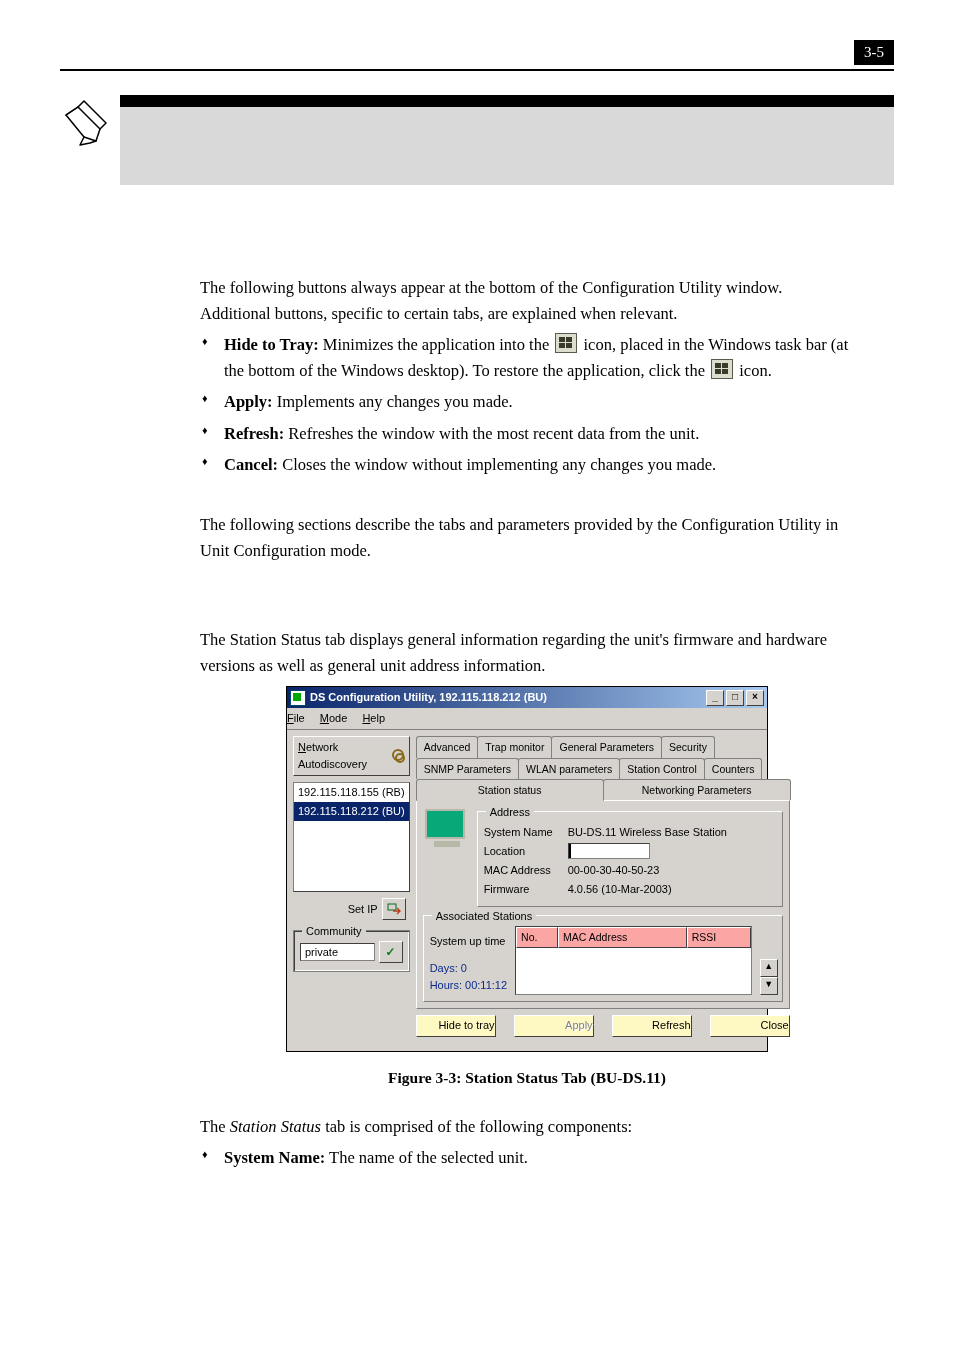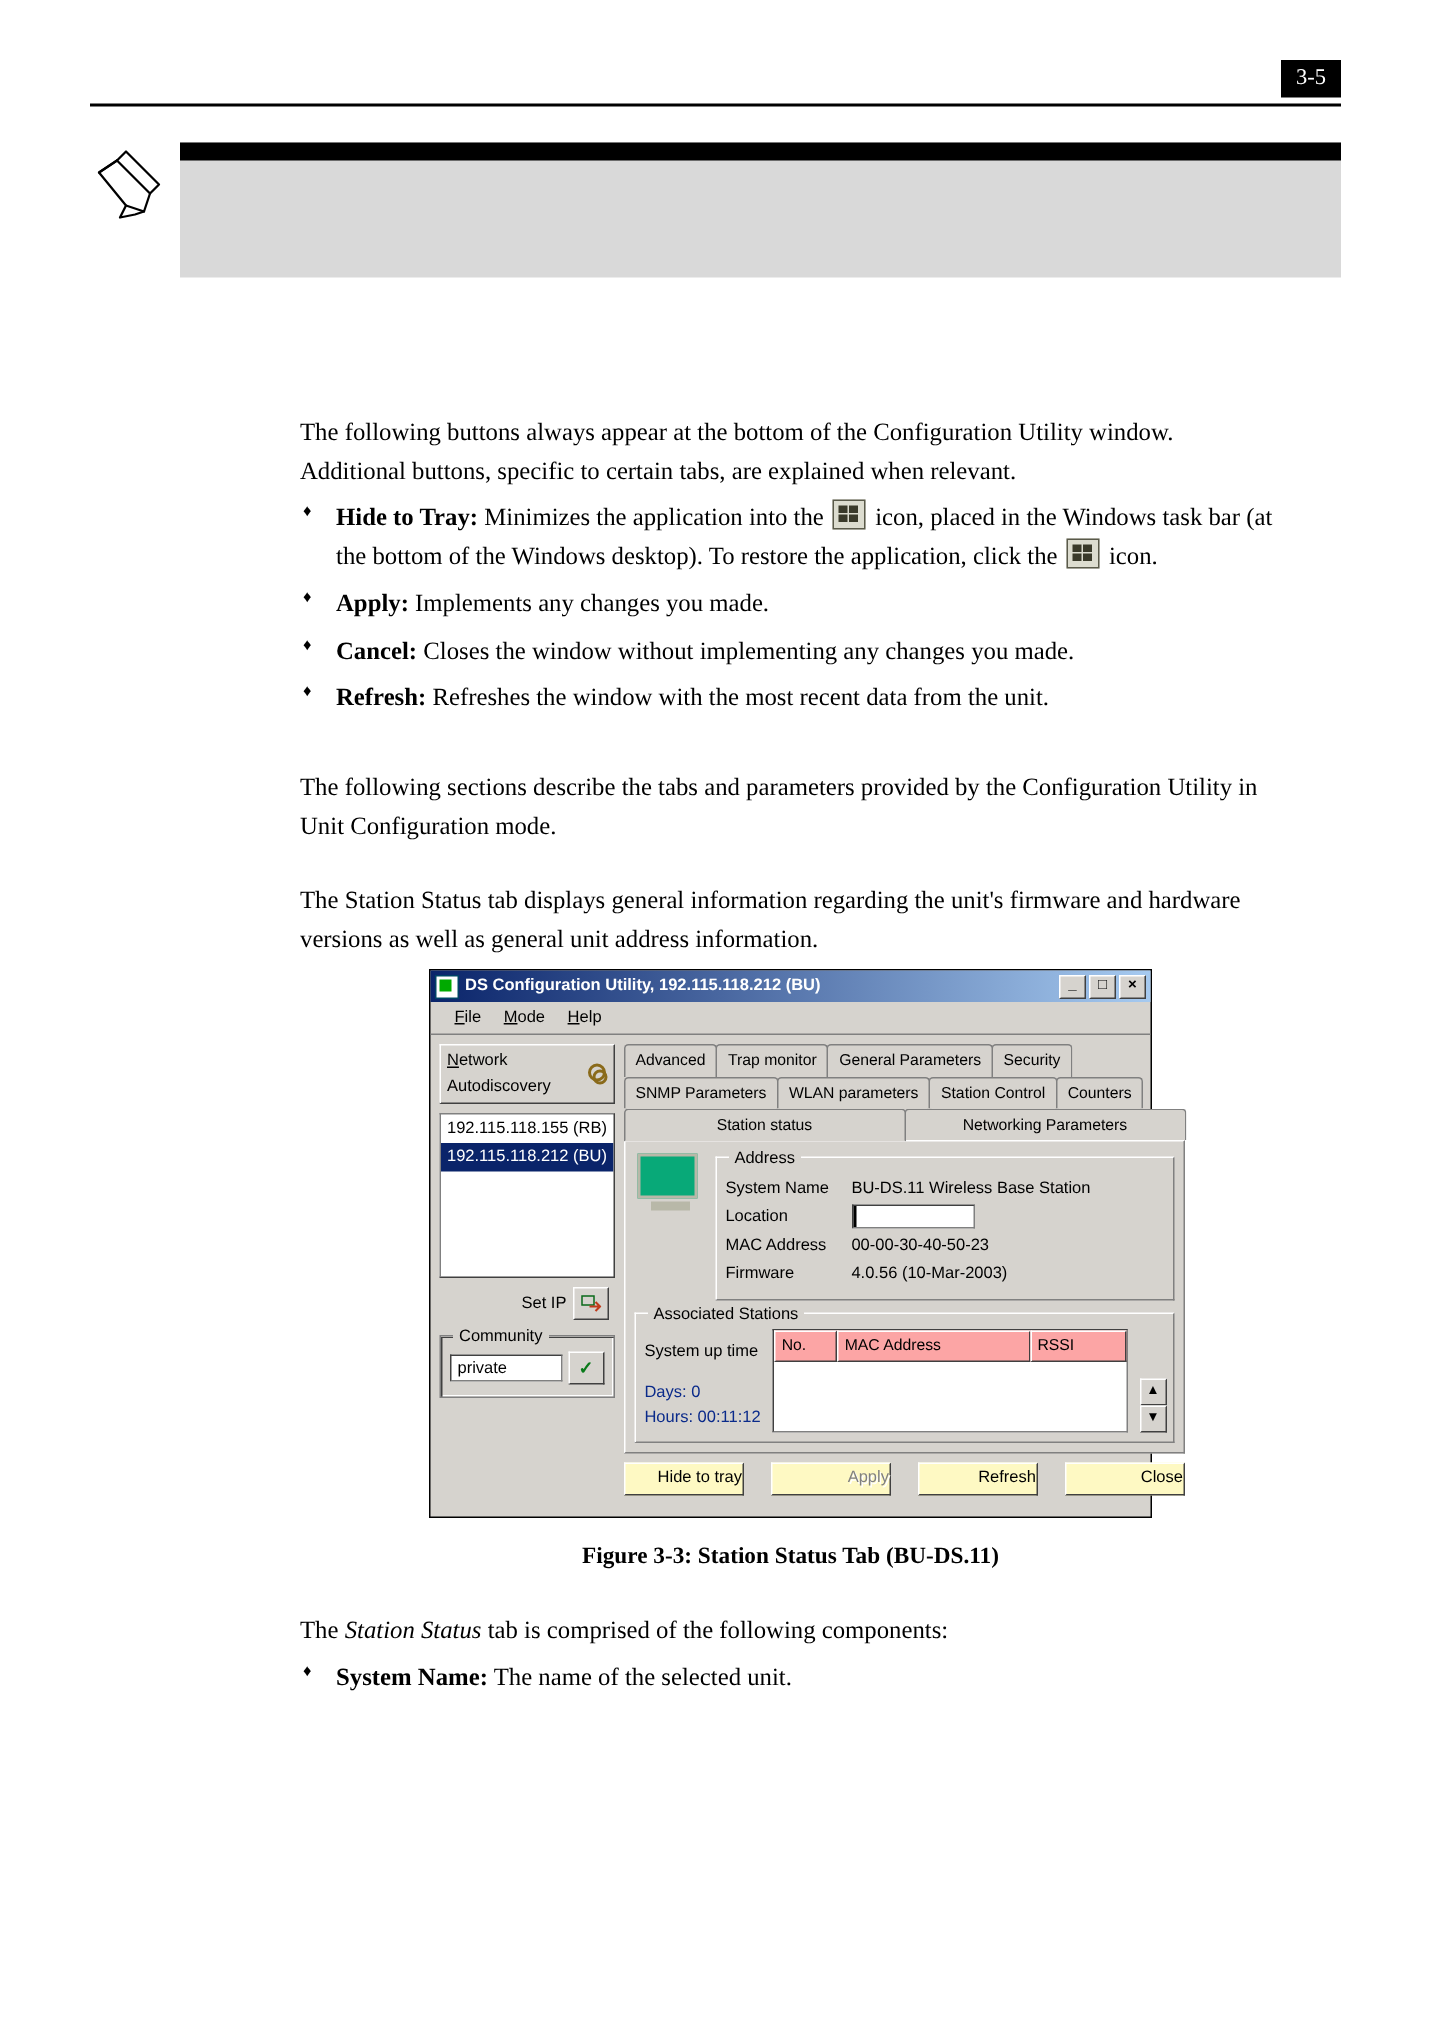--- a/index.html
+++ b/index.html
@@ -134,21 +134,21 @@
   .titlebar .wbtn {
     width: 16px; height: 14px;
     background:#d6d3ce;
     border:1px solid #fff;
     border-right-color:#404040; border-bottom-color:#404040;
     margin-left:2px;
     color:#000; text-align:center; line-height:12px; font-weight:bold;
     font-size:10px;
   }
   .menubar {
-    padding: 2px 16px;
+    padding: 2px 0;
     border-bottom: 1px solid #808080;
     font-size: 11px;
   }
   .menubar span { margin-right: 12px; }
   .menubar u { text-decoration: underline; }
 
   .win-body {
     display:flex;
     padding: 6px;
     gap:6px;
@@ -337,28 +337,28 @@
     <p class="para-gap">The following buttons always appear at the bottom of the Configuration Utility window. Additional buttons, specific to certain tabs, are explained when relevant.</p>
 
     <ul class="bullets">
       <li>
         <b>Hide to Tray:</b><span> Minimizes the application into the </span><span class="inline-icon"></span><span> icon, placed in the Windows task bar (at the bottom of the Windows desktop). To restore the application, click the </span><span class="inline-icon"></span><span> icon.</span>
       </li>
       <li>
         <b>Apply:</b><span> Implements any changes you made.</span>
       </li>
       <li>
+        <b>Refresh:</b><span> Refreshes the window with the most recent data from the unit.</span>
+      </li>
+      <li>
         <b>Cancel:</b><span> Closes the window without implementing any changes you made.</span>
       </li>
-      <li>
-        <b>Refresh:</b><span> Refreshes the window with the most recent data from the unit.</span>
-      </li>
     </ul>
 
-    <p style="margin-top:34px;margin-bottom:24px;">The following sections describe the tabs and parameters provided by the Configuration Utility in Unit Configuration mode.</p>
+    <p style="margin-top:34px;margin-bottom:64px;">The following sections describe the tabs and parameters provided by the Configuration Utility in Unit Configuration mode.</p>
 
     <p class="para-gap">The Station Status tab displays general information regarding the unit's firmware and hardware versions as well as general unit address information.</p>
 
     <div class="figure-wrap">
 
       <div class="win">
         <div class="titlebar">
           <span class="app-icon"></span>
           <span>DS Configuration Utility, 192.115.118.212  (BU)</span>
           <span class="spacer"></span>

